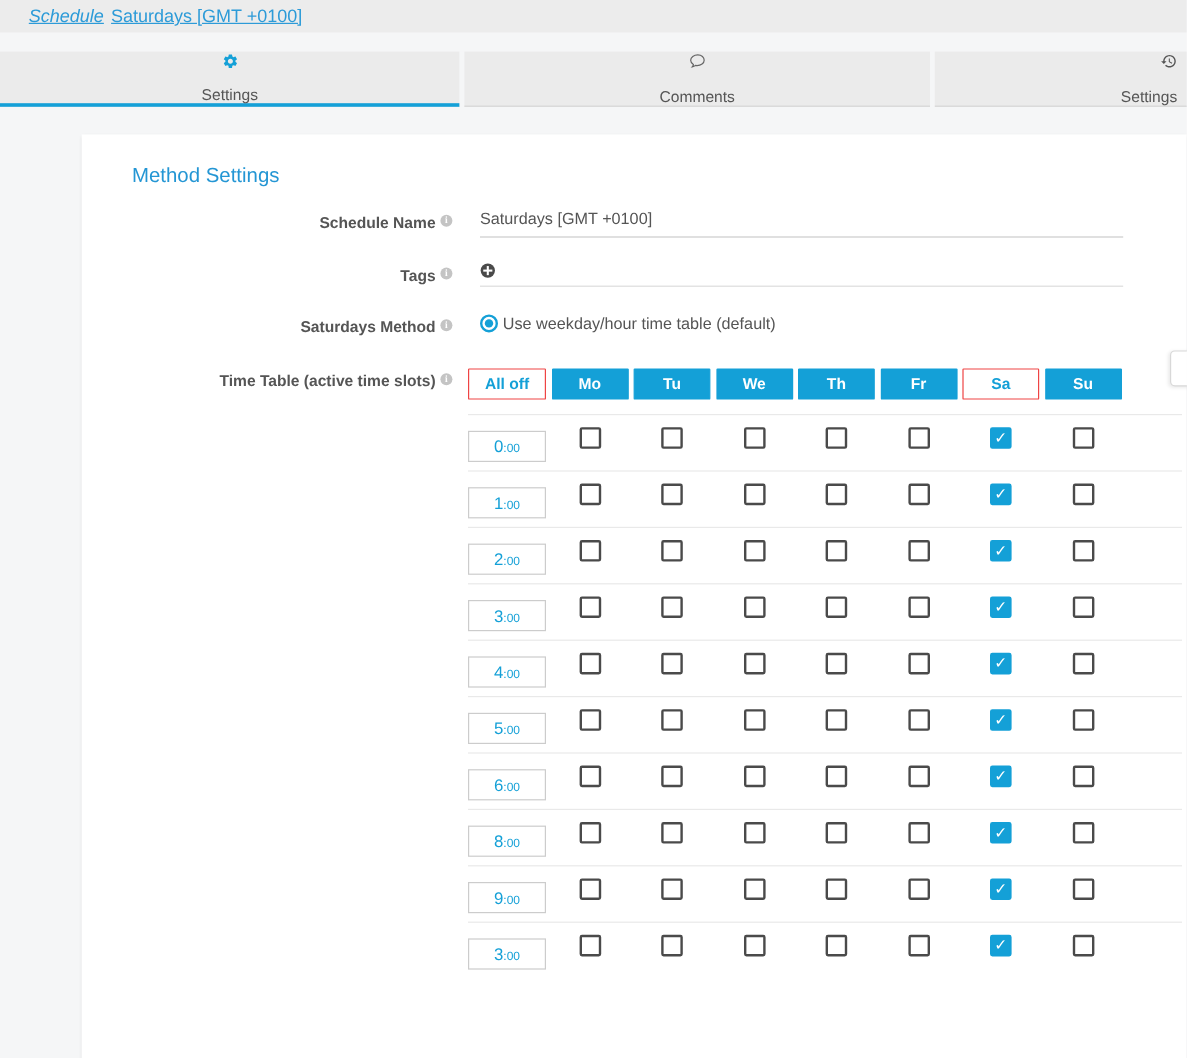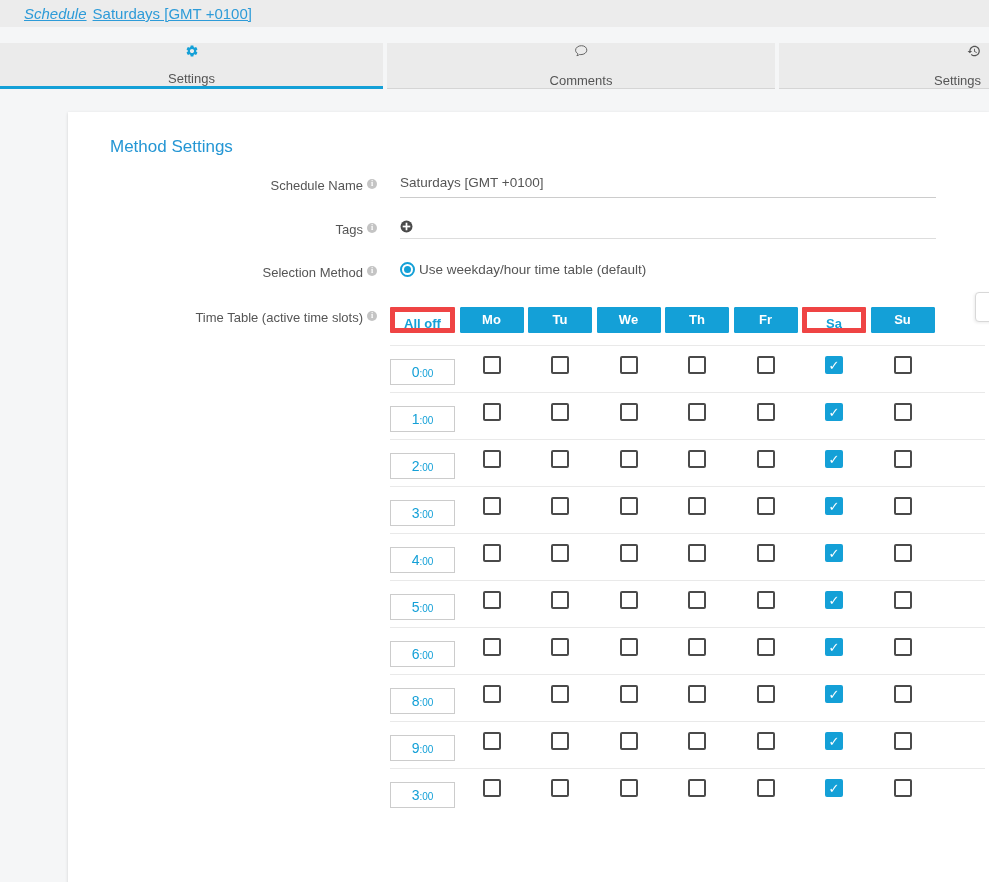--- a/index.html
+++ b/index.html
@@ -38,21 +38,21 @@
     width:921px; min-height:790px;
     background:#fff;
     box-shadow:0 1px 3px rgba(0,0,0,0.15);
     padding-top:25px;
   }
   .section-title { margin-left:42px; font-size:17px; color:var(--heading-blue,#2496d4); }
   
   .frow { display:flex; align-items:flex-start; }
   .lbl {
     width:322px; text-align:right; padding-right:13px;
-    font-size:13px; font-weight:normal; color:#555;
+    font-size:13px; font-weight:bold; color:#555;
     padding-top:3px; white-space:nowrap;
   }
   .info-icon {
     display:inline-block; width:10px; height:10px; border-radius:50%;
     background:#c4c4c4; color:#fff; font-size:8px; font-weight:bold;
     line-height:10px; text-align:center; vertical-align:4px; margin-left:4px;
     font-family:"Liberation Serif", serif;
   }
   .info-icon::before { content:"i"; }
   .fld { margin-left:10px; width:536px; }
@@ -76,21 +76,21 @@
   .row-table { margin-top:20px; }
   .row-table .tfld { margin-left:0; width:595px; }
   .day-grid {
     display:grid; grid-template-columns:65px repeat(7,64px); column-gap:4.5px;
   }
   .day-btn {
     height:26px; font-size:13px; font-weight:bold; text-align:center; line-height:24px;
     cursor:pointer; border-radius:1px;
   }
   .day-btn.solid { background:var(--accent,#14a0d7); color:#fff; border:1px solid var(--accent,#14a0d7); }
-  .day-btn.outline { background:#fff; color:var(--accent,#14a0d7); border:5px solid #ef4444; }
+  .day-btn.outline { background:#fff; color:var(--accent,#14a0d7); border:1px solid #ef4444; }
   .slot-rows { margin-top:12px; }
   .slot-row {
     border-top:1px solid #e9e9e9; height:47px;
     display:grid; grid-template-columns:65px repeat(7,64px); column-gap:4.5px;
   }
   .hour-btn {
     margin-top:13px; height:26px; background:#fff; border:1px solid #ccc;
     color:var(--accent,#14a0d7); text-align:center; line-height:24px; cursor:pointer;
     font-size:14px;
   }
@@ -164,21 +164,21 @@
         <svg width="13" height="13" viewBox="0 0 24 24">
             <circle cx="12" cy="12" r="11" fill="#4a4a4a"></circle>
             <rect x="10.4" y="5" width="3.2" height="14" fill="#fff"></rect>
             <rect x="5" y="10.4" width="14" height="3.2" fill="#fff"></rect>
           </svg>
       </span>
     </div>
   </div>
 
   <div class="frow row-method">
-    <div class="lbl"><span>Selection Method</span><span class="info-icon"></span></div>
+    <div class="lbl"><span>Saturdays Method</span><span class="info-icon"></span></div>
     <div class="fld">
       <div class="radio-line">
         <span class="radio sel"></span>
         <span>Use weekday/hour time table (default)</span>
       </div>
     </div>
   </div>
 
   <div class="frow row-table">
     <div class="lbl"><span>Time Table (active time slots)</span><span class="info-icon"></span></div>

